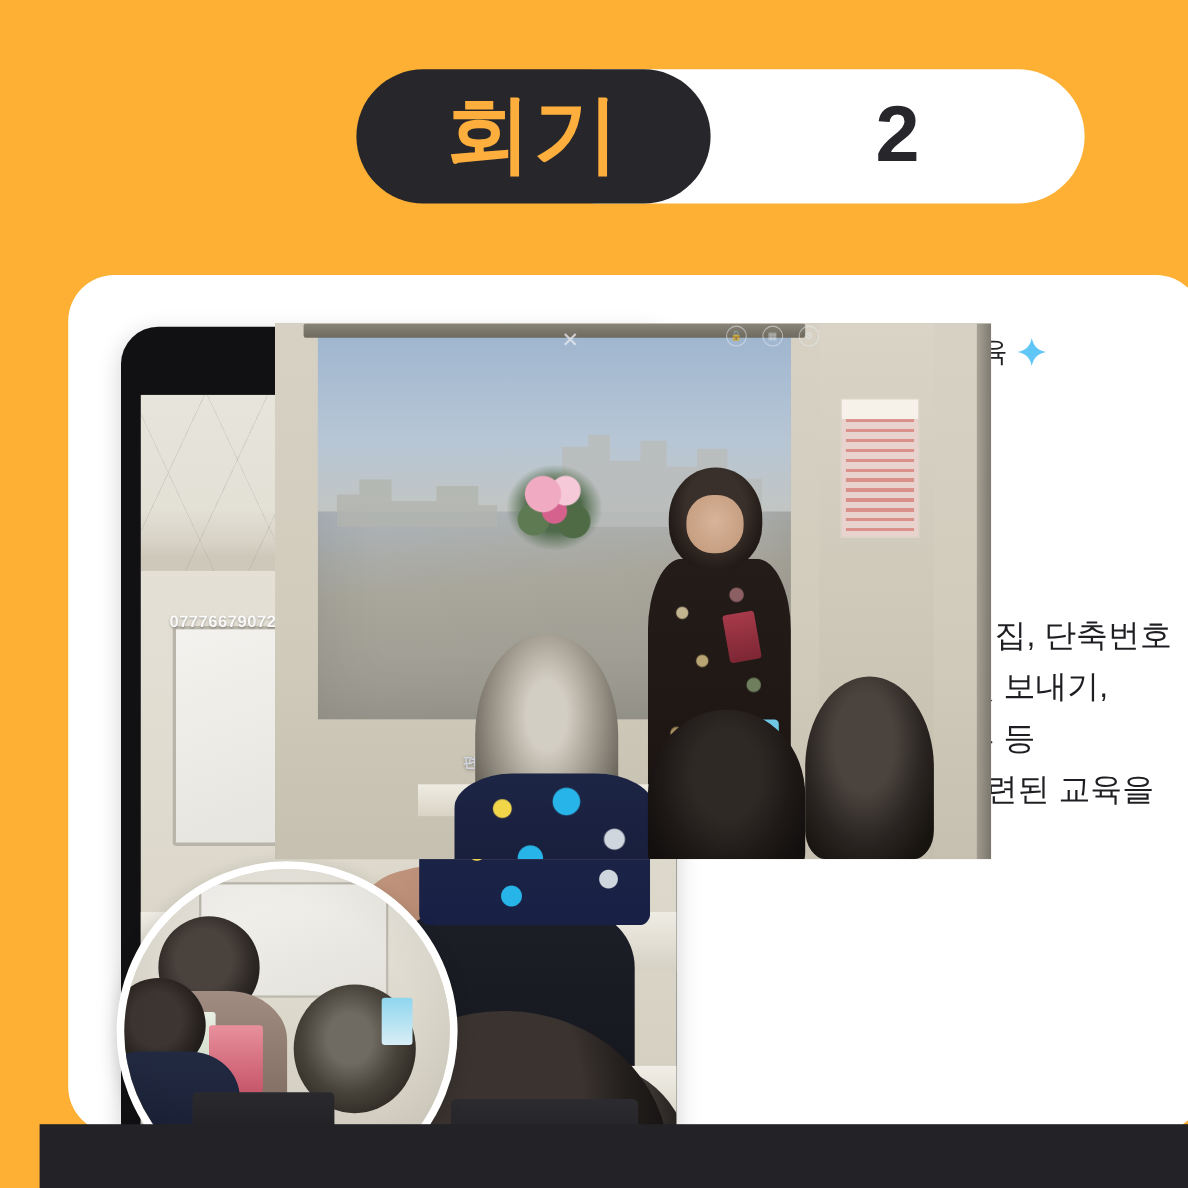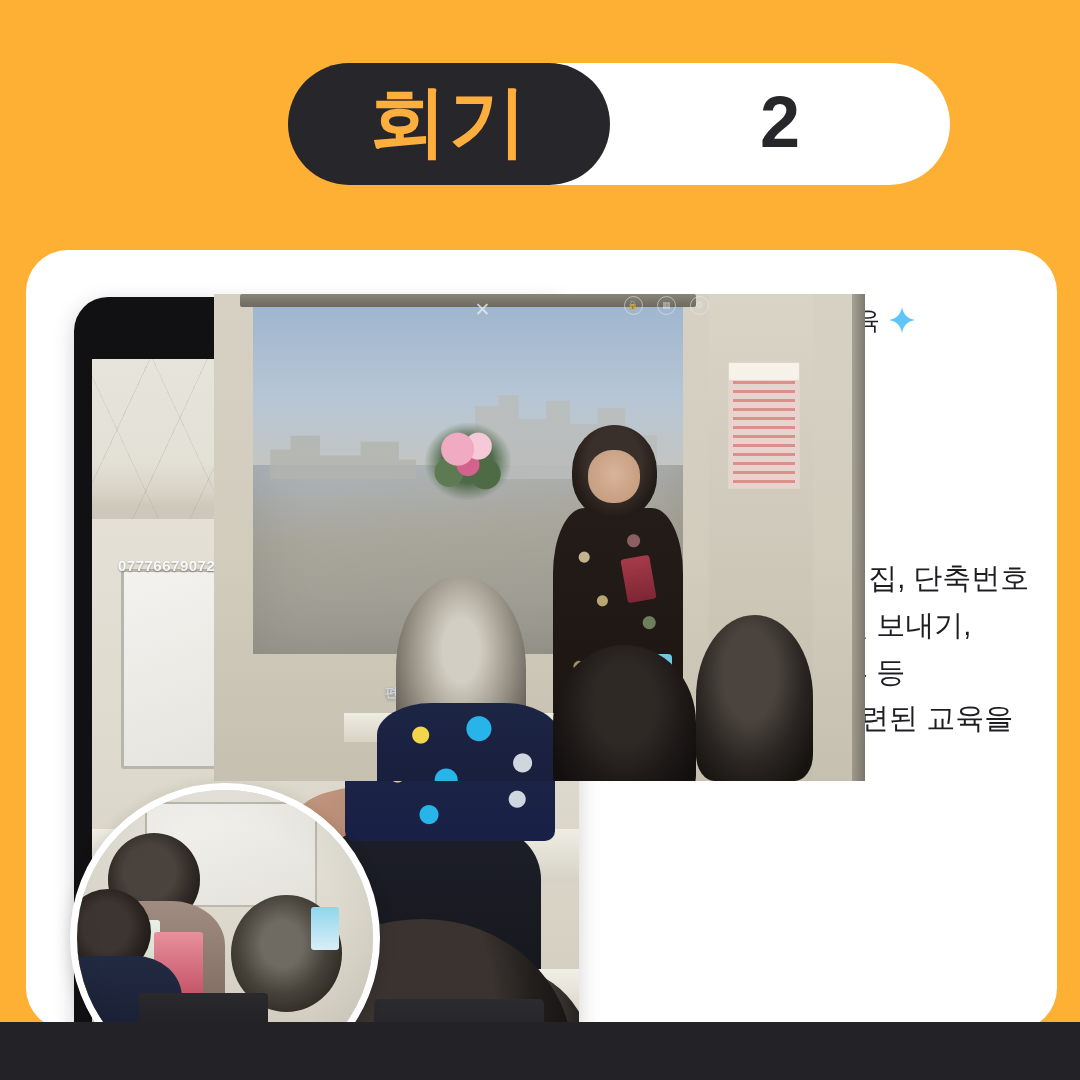--- a/index.html
+++ b/index.html
@@ -10,20 +10,21 @@
     overflow: hidden;
     font-family: "Liberation Sans", "DejaVu Sans", sans-serif;
     background: #FDB034;
     position: relative;
   }
 
   #poster {
     position: absolute;
     inset: 0;
     background: #FDB034;
+    margin-left: 36px;
   }
 
   
   .badge-group {
     position: absolute;
     left: 288px;
     top: 63px;
     height: 122px;
     display: flex;
     align-items: stretch;

